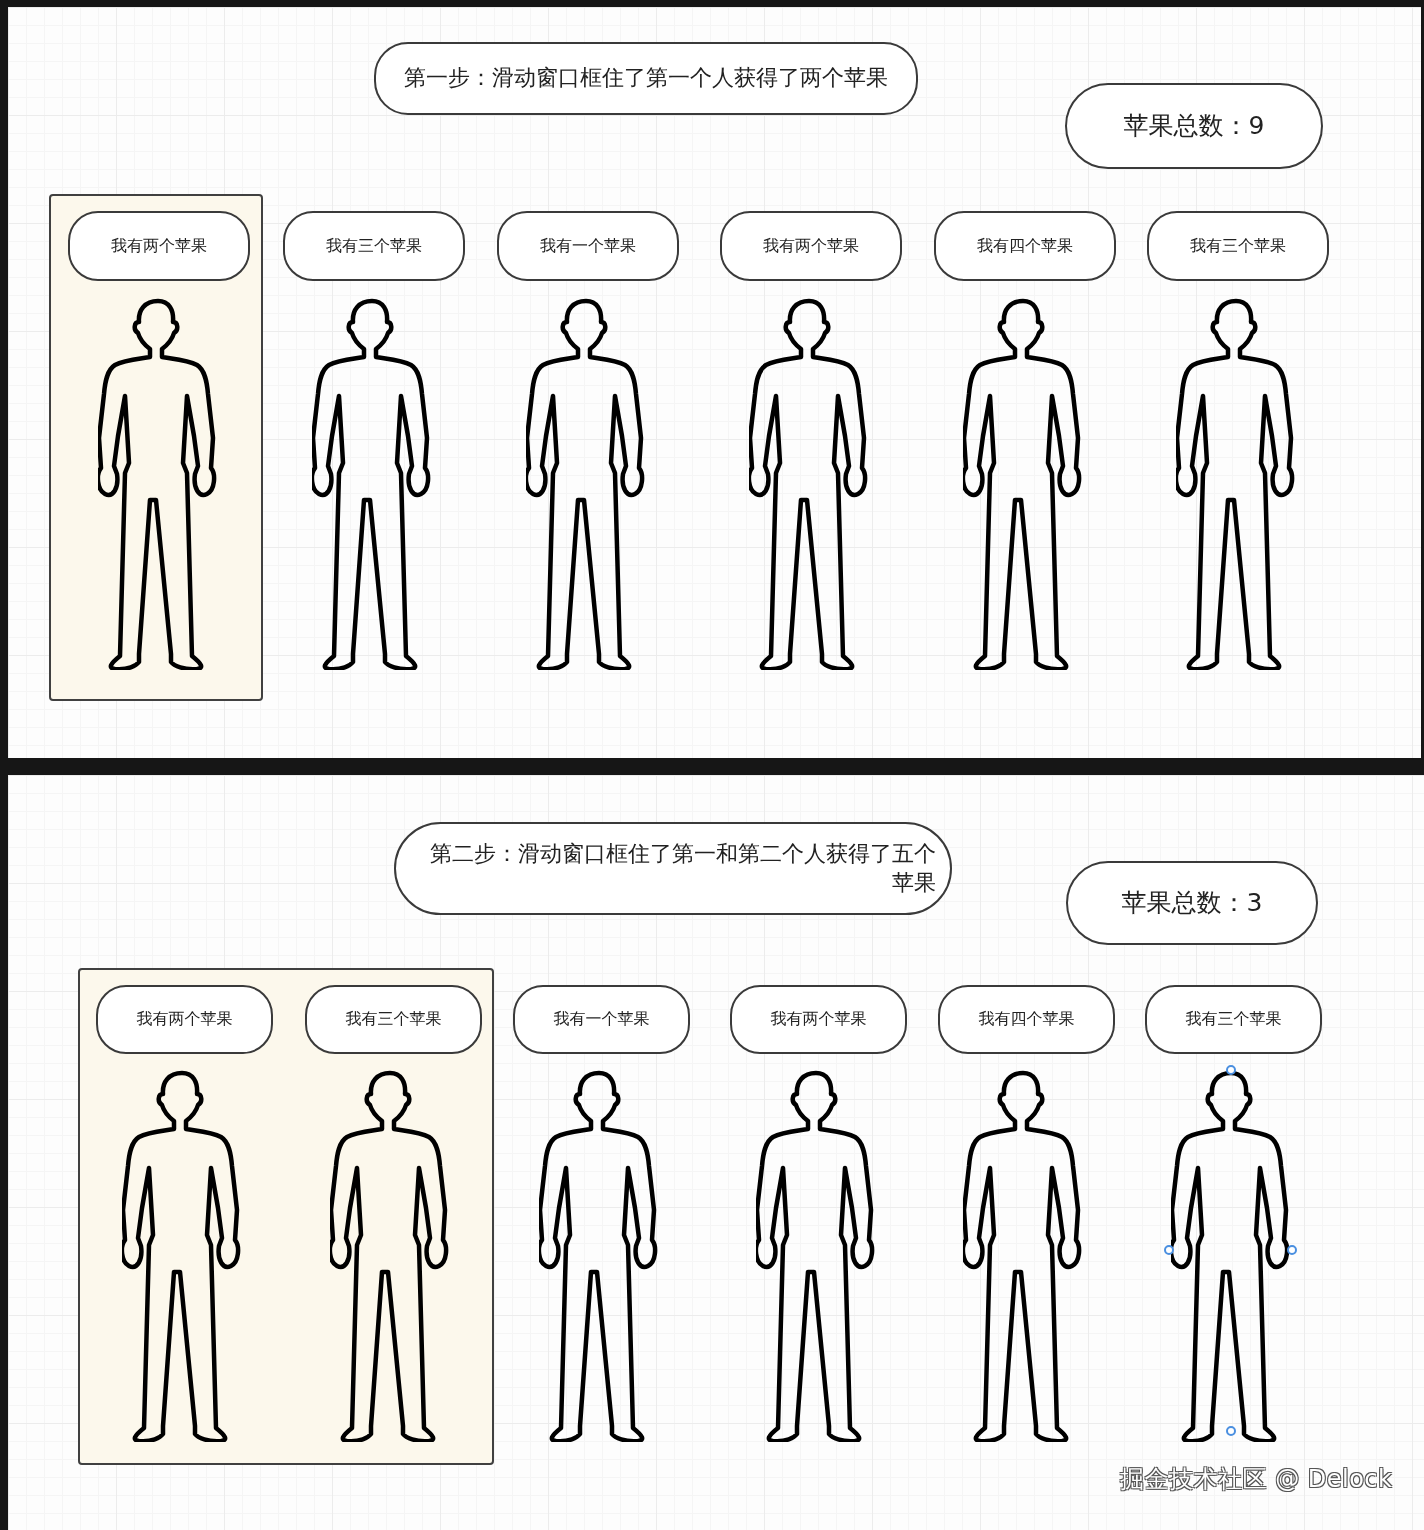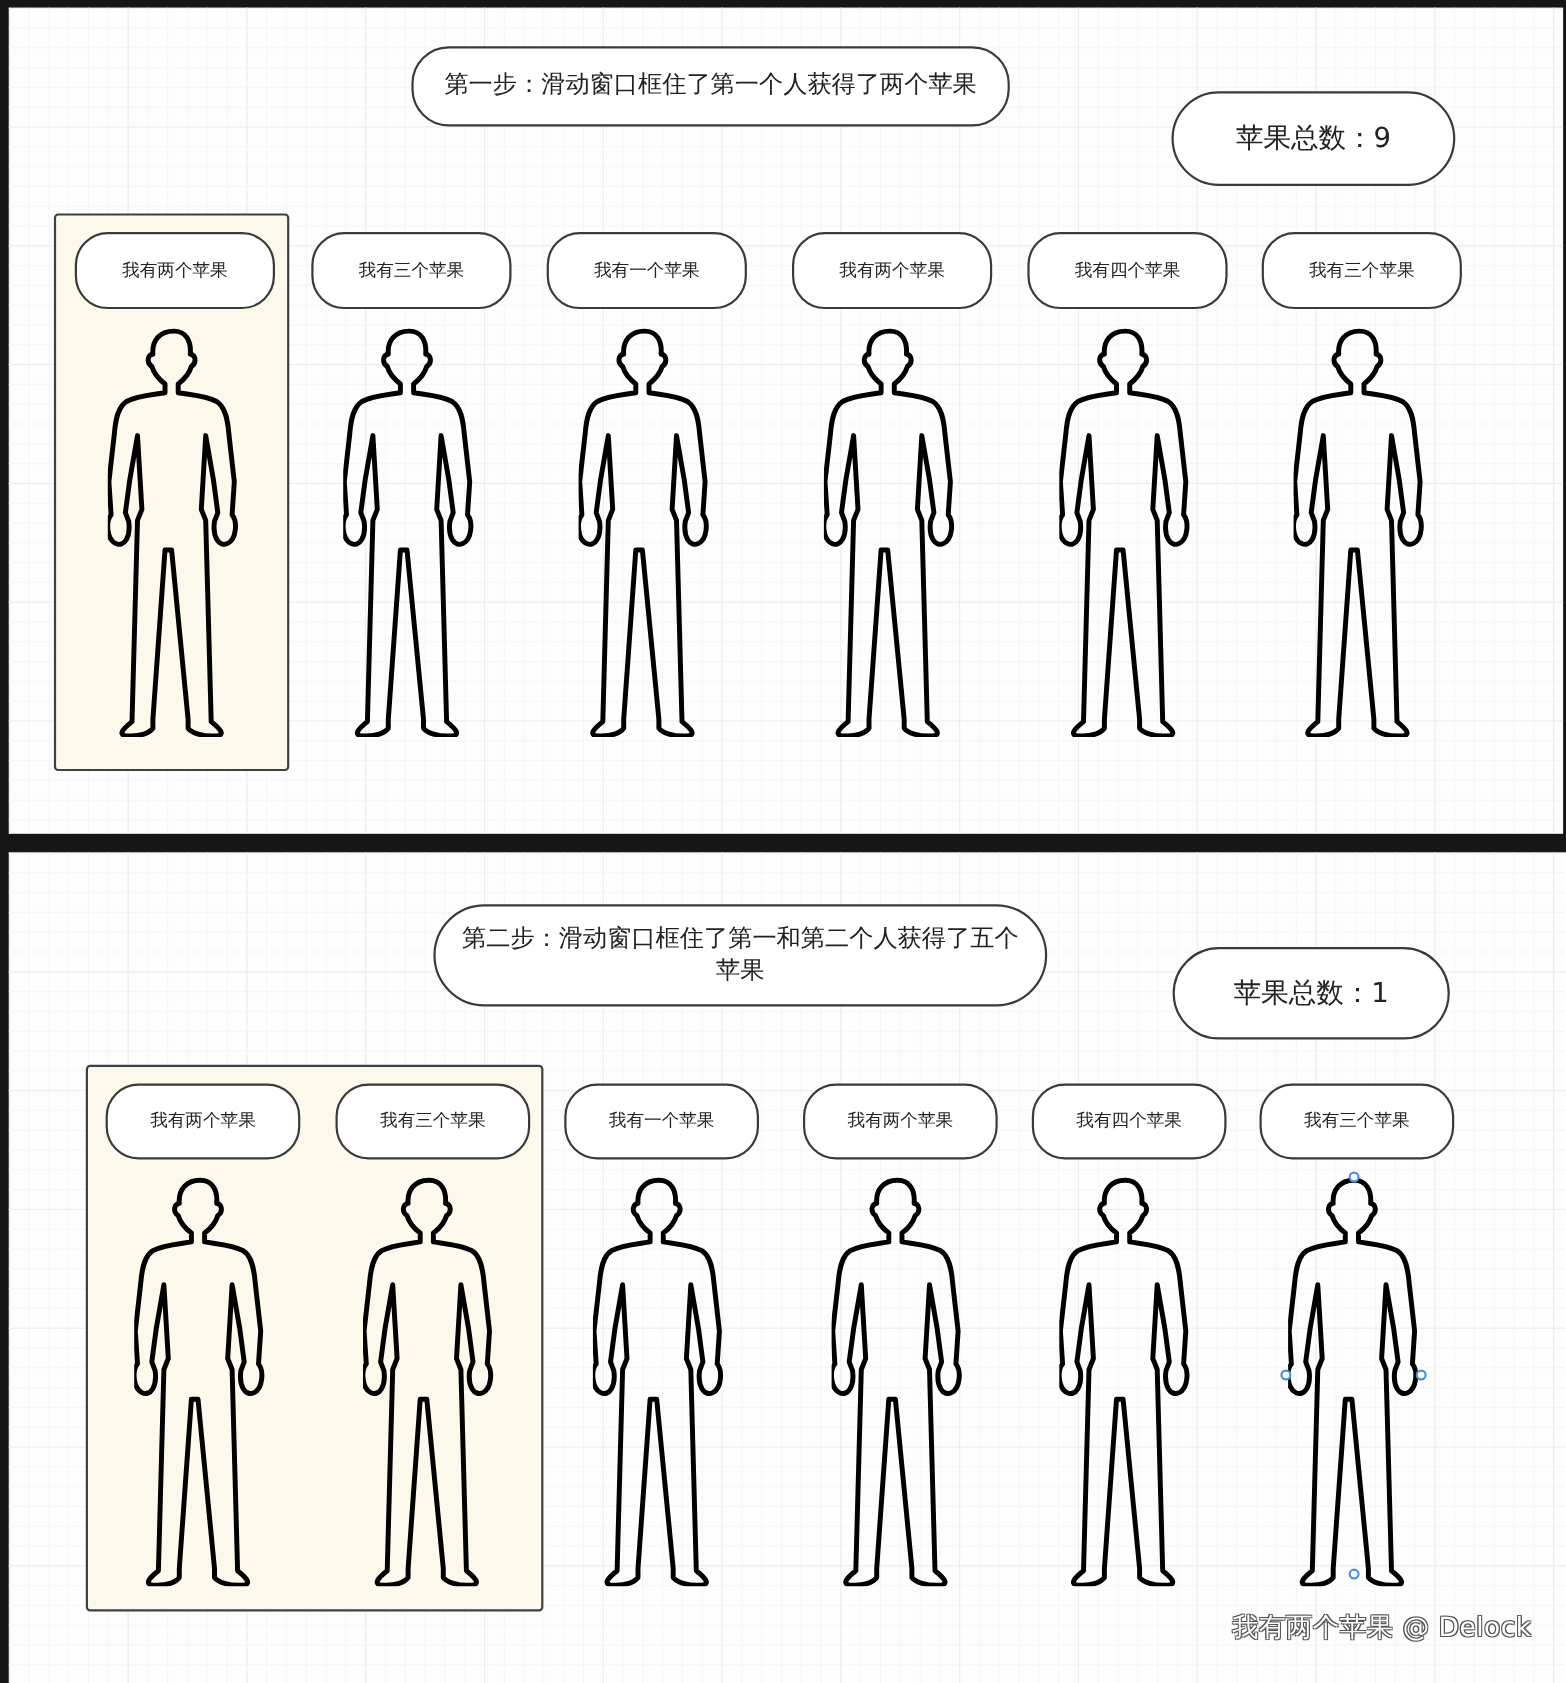--- a/index.html
+++ b/index.html
@@ -15,21 +15,21 @@
       linear-gradient(90deg, #ececec 1px, transparent 1px),
       linear-gradient(#f5f5f5 1px, transparent 1px),
       linear-gradient(90deg, #f5f5f5 1px, transparent 1px);
     background-size: 108px 108px, 108px 108px, 18px 18px, 18px 18px;
     overflow: hidden;
   }
   .pill {
     position: absolute; box-sizing: border-box;
     background: #ffffff; border: 2px solid #3a3a3a; border-radius: 34px;
     display: flex; align-items: center; justify-content: center;
-    text-align: center; color: #222; line-height: 1.3;
+    text-align: right; color: #222; line-height: 1.3;
   }
   .title-pill { font-size: 22px; padding: 0 14px; }
   .count-pill { font-size: 25px; }
   .label-pill { font-size: 16px; border-radius: 30px; }
   .window {
     position: absolute; box-sizing: border-box;
     background: #fcf8ec; border: 2px solid #404040; border-radius: 4px;
   }
   .figure { position: absolute; width: 120px; height: 372px; }
   .handle {
@@ -126,21 +126,21 @@
     </svg>
   <svg class="figure" style="left:1168px; top:291px;">
       <use href="#person"></use>
     </svg>
 </div>
 
 <div class="panel" style="left:8px; top:775px; width:1416px; height:755px;">
 
   <div class="pill title-pill" style="left:386px; top:47px; width:558px; height:93px; border-radius:48px;">第二步：滑动窗口框住了第一和第二个人获得了五个苹果</div>
 
-  <div class="pill count-pill" style="left:1058px; top:86px; width:252px; height:84px; border-radius:42px;">苹果总数：1</div>
+  <div class="pill count-pill" style="left:1058px; top:86px; width:252px; height:84px; border-radius:42px;">苹果总数：3</div>
 
   <div class="window" style="left:70px; top:193px; width:416px; height:497px;"></div>
 
   <div class="pill label-pill" style="left:88px; top:210px; width:177px; height:69px;">我有两个苹果</div>
   <div class="pill label-pill" style="left:297px; top:210px; width:177px; height:69px;">我有三个苹果</div>
   <div class="pill label-pill" style="left:505px; top:210px; width:177px; height:69px;">我有一个苹果</div>
   <div class="pill label-pill" style="left:722px; top:210px; width:177px; height:69px;">我有两个苹果</div>
   <div class="pill label-pill" style="left:930px; top:210px; width:177px; height:69px;">我有四个苹果</div>
   <div class="pill label-pill" style="left:1137px; top:210px; width:177px; height:69px;">我有三个苹果</div>
 
@@ -161,14 +161,14 @@
     </svg>
   <svg class="figure" style="left:1163px; top:295px;">
       <use href="#person"></use>
     </svg>
 
   <div class="handle" style="left:1218px; top:290px;"></div>
   <div class="handle" style="left:1156px; top:470px;"></div>
   <div class="handle" style="left:1279px; top:470px;"></div>
   <div class="handle" style="left:1218px; top:651px;"></div>
 
-  <div class="watermark" style="left:1112px; top:688px;">我有两个苹果 @ Delock</div>
+  <div class="watermark" style="left:1112px; top:688px;">掘金技术社区 @ Delock</div>
 </div>
 
 </body></html>

